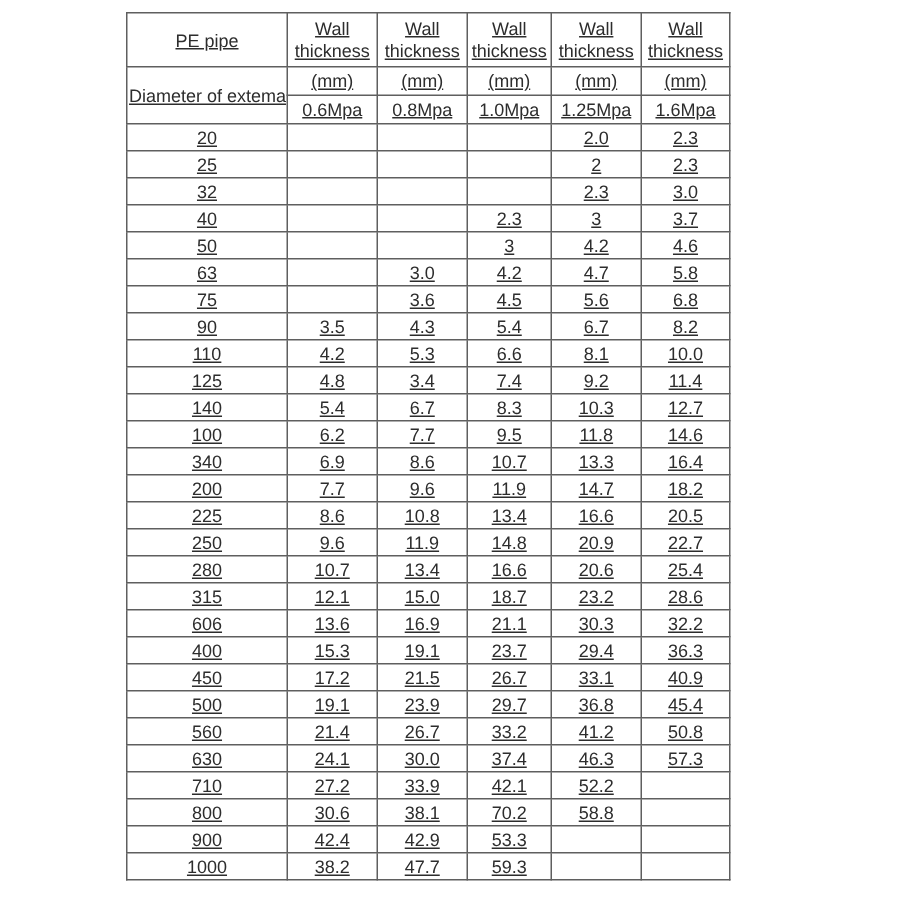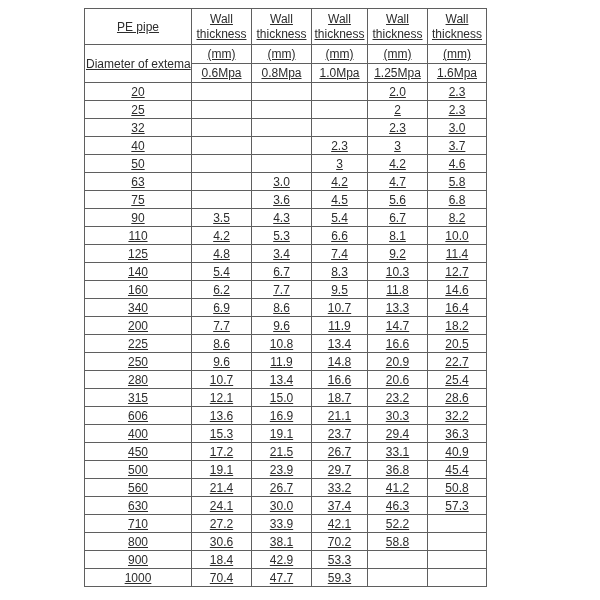--- a/index.html
+++ b/index.html
@@ -171,21 +171,21 @@
       </tr>
       <tr>
         <td>140</td>
         <td>5.4</td>
         <td>6.7</td>
         <td>8.3</td>
         <td>10.3</td>
         <td>12.7</td>
       </tr>
       <tr>
-        <td>160</td>
+        <td>100</td>
         <td>6.2</td>
         <td>7.7</td>
         <td>9.5</td>
         <td>11.8</td>
         <td>14.6</td>
       </tr>
       <tr>
         <td>340</td>
         <td>6.9</td>
         <td>8.6</td>
@@ -292,28 +292,28 @@
       <tr>
         <td>800</td>
         <td>30.6</td>
         <td>38.1</td>
         <td>70.2</td>
         <td>58.8</td>
         <td></td>
       </tr>
       <tr>
         <td>900</td>
-        <td>18.4</td>
+        <td>42.4</td>
         <td>42.9</td>
         <td>53.3</td>
         <td></td>
         <td></td>
       </tr>
       <tr>
         <td>1000</td>
-        <td>70.4</td>
+        <td>38.2</td>
         <td>47.7</td>
         <td>59.3</td>
         <td></td>
         <td></td>
       </tr>
     </tbody>
 </table>
 
 </body></html>

